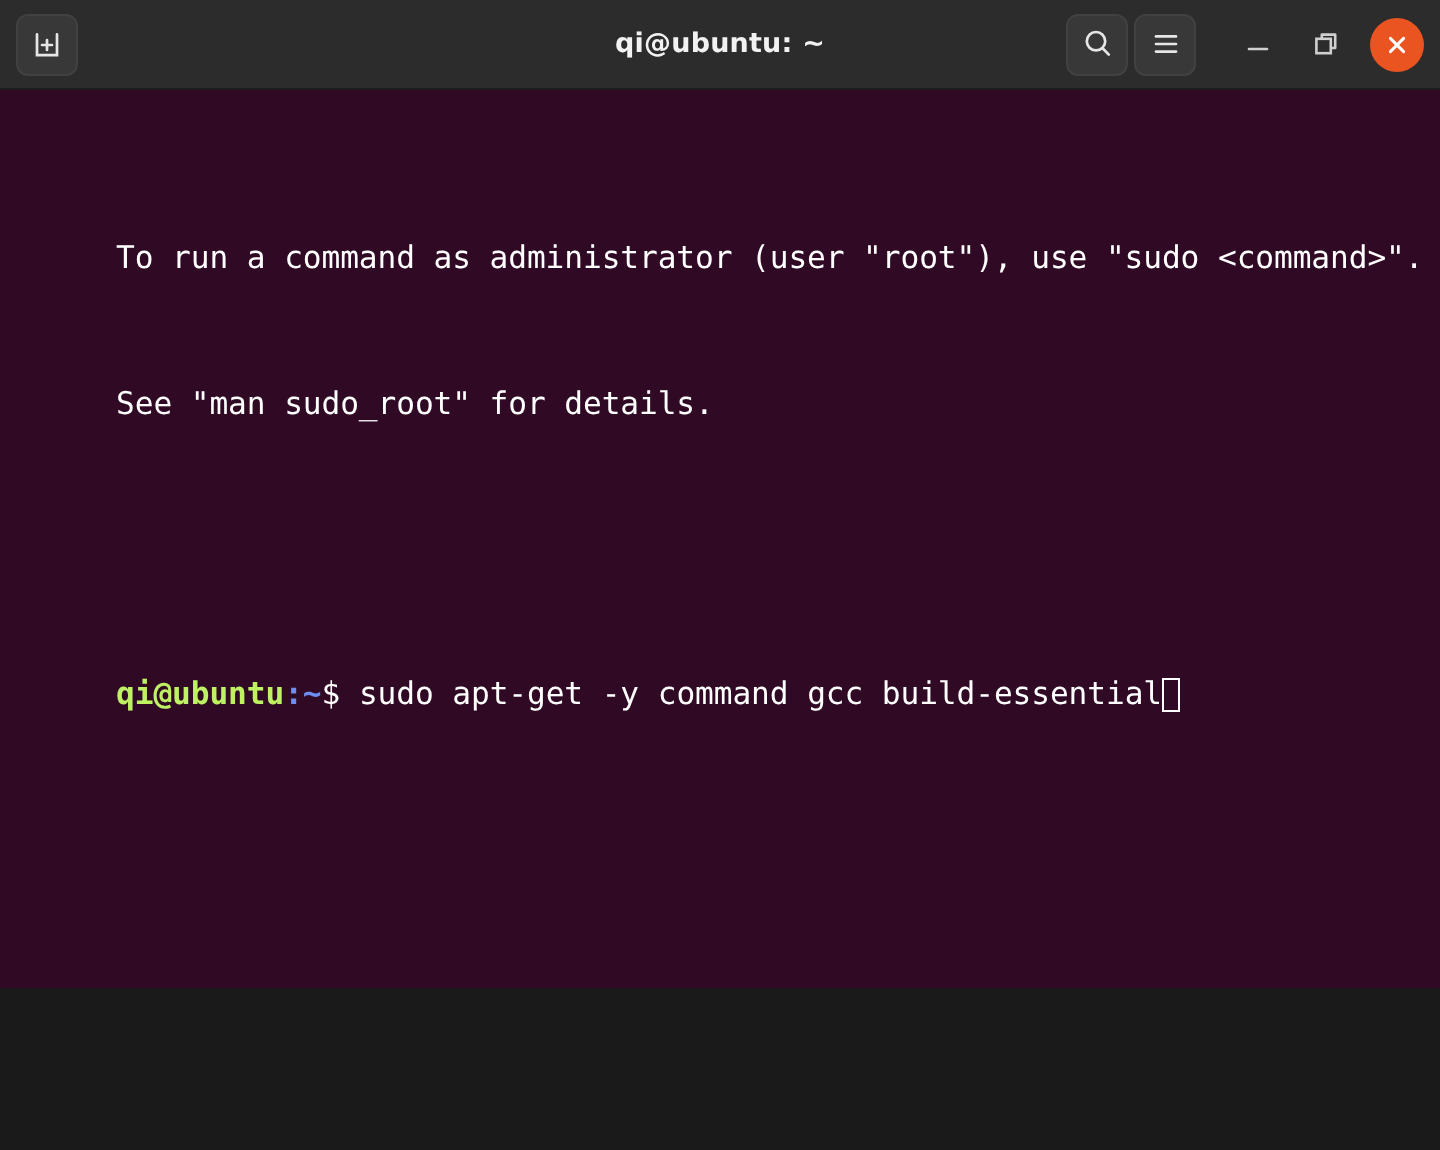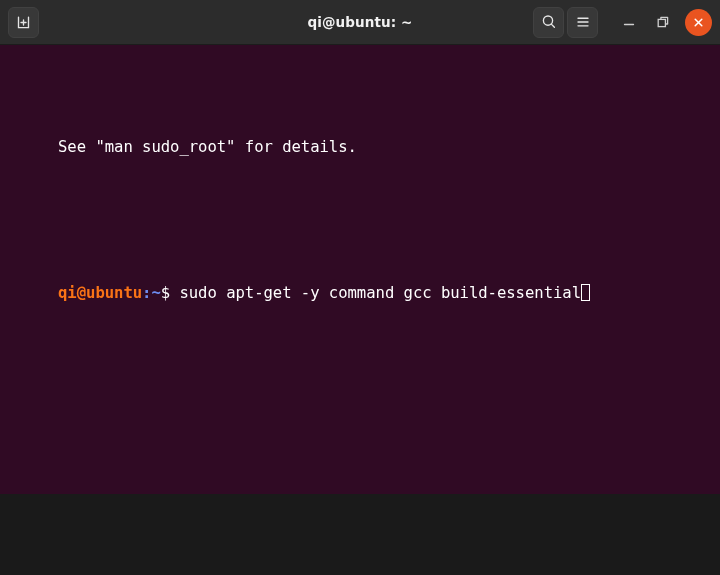--- a/index.html
+++ b/index.html
@@ -120,21 +120,21 @@
     white-space: pre;
     letter-spacing: -0.05px;
   }
   .term-line {
     white-space: pre;
     height: 18.2px;
     font-family: "DejaVu Sans Mono", monospace;
   }
   .term-line.blank { color: transparent; }
 
-  .c-user { color: #f97316; font-weight: bold; }
+  .c-user { color: #bef264; font-weight: bold; }
   .c-path { color: #6d8df0; font-weight: bold; }
   .c-dollar { color: #ffffff; }
   .c-cmd { color: #ffffff; }
 
   .cursor-block {
     display: inline-block;
     width: 9.3px;
     height: 17px;
     vertical-align: -3.5px;
     box-sizing: border-box;
@@ -198,20 +198,23 @@
           <line x1="4.2" y1="4.2" x2="10.8" y2="10.8" stroke="#ffffff" stroke-width="1.5" stroke-linecap="round"></line>
           <line x1="10.8" y1="4.2" x2="4.2" y2="10.8" stroke="#ffffff" stroke-width="1.5" stroke-linecap="round"></line>
         </svg>
       </div>
 
     </div>
   </div>
 
   <div id="terminal">
 
+    <div class="term-line">
+      <span>To run a command as administrator (user "root"), use "sudo &lt;command&gt;".</span>
+    </div>
 
     <div class="term-line">
       <span>See "man sudo_root" for details.</span>
     </div>
 
     <div class="term-line blank">
       <span> </span>
     </div>
 
     <div class="term-line">

